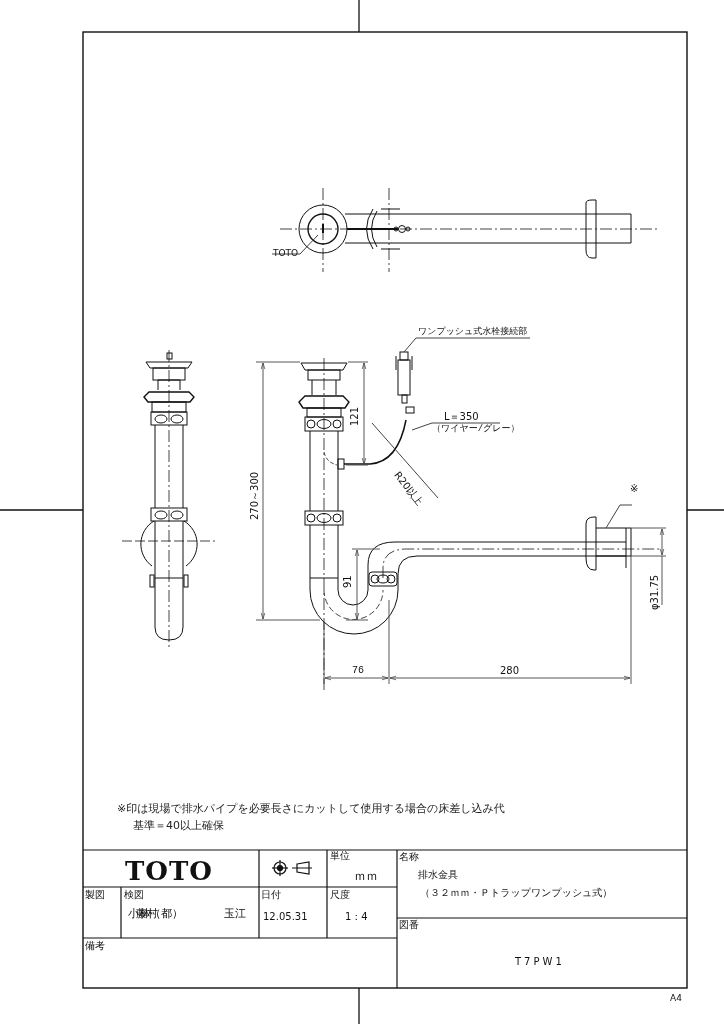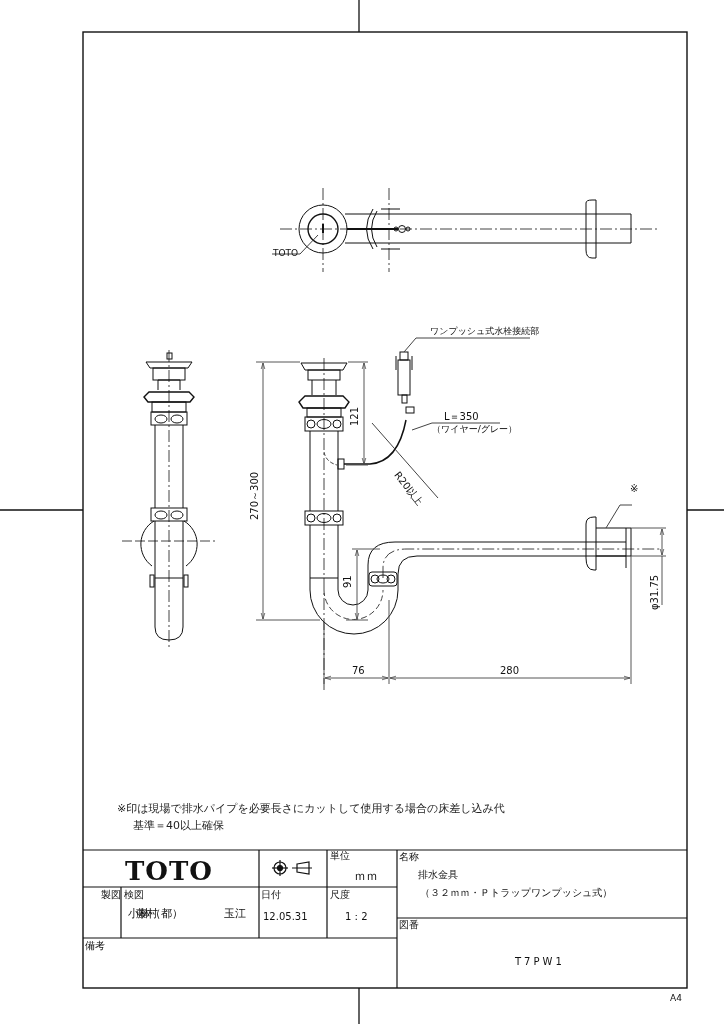--- a/index.html
+++ b/index.html
@@ -189,50 +189,50 @@
   <g stroke="#111" stroke-width="1.2" fill="none">
     <circle cx="280" cy="868" r="6"></circle>
     <circle cx="280" cy="868" r="2.5" fill="#111"></circle>
     <line x1="272" y1="868" x2="288" y2="868"></line>
     <line x1="280" y1="860" x2="280" y2="876"></line>
     <path d="M292,868 L312,868 M297,864 L309,862 L309,874 L297,872 Z"></path>
   </g>
 </svg>
 
 <div class="t small" style="left:273px;top:249px;">TOTO</div>
-<div class="t small" style="left:418px;top:327px;margin-left:12px;">ワンプッシュ式水栓接続部</div>
+<div class="t small" style="left:418px;top:327px;">ワンプッシュ式水栓接続部</div>
 <div class="t lbl" style="left:444px;top:412px;">L＝350</div>
-<div class="t small" style="left:432px;top:425px;">（ワイヤー/グレー）</div>
+<div class="t small" style="left:432px;top:425px;font-family:Liberation Mono, monospace;">（ワイヤー/グレー）</div>
 <div class="t lbl" style="left:400px;top:470px;transform:rotate(52deg);transform-origin:left top;">R20以上</div>
 <div class="t lbl" style="left:250px;top:520px;transform:rotate(-90deg);transform-origin:left top;">270～300</div>
 <div class="t lbl" style="left:350px;top:426px;transform:rotate(-90deg);transform-origin:left top;">121</div>
 <div class="t lbl" style="left:343px;top:588px;transform:rotate(-90deg);transform-origin:left top;">91</div>
-<div class="t lbl" style="left:352px;top:666px;">76</div>
+<div class="t lbl" style="left:352px;top:666px;font-family:Liberation Mono, monospace;">76</div>
 <div class="t lbl" style="left:500px;top:666px;">280</div>
 <div class="t lbl" style="left:650px;top:610px;transform:rotate(-90deg);transform-origin:left top;">φ31.75</div>
 <div class="t lbl" style="left:630px;top:484px;">※</div>
 
 <div class="t note" style="left:117px;top:803px;">※印は現場で排水パイプを必要長さにカットして使用する場合の床差し込み代</div>
 <div class="t note" style="left:133px;top:820px;">基準＝40以上確保</div>
 
 <div class="logo" style="left:125px;top:856px;">TOTO</div>
 <div class="cell-label" style="left:330px;top:852px;font-family:Liberation Mono, monospace;">単位</div>
 <div class="cell-val" style="left:354px;top:870px;font-size:12px;">ｍｍ</div>
 <div class="cell-label" style="left:399px;top:852px;">名称</div>
 <div class="cell-val" style="left:418px;top:870px;">排水金具</div>
 <div class="cell-val" style="left:420px;top:888px;">（３２ｍｍ・Ｐトラップワンプッシュ式）</div>
 
-<div class="cell-label" style="left:85px;top:890px;padding-left:16px;">製図</div>
+<div class="cell-label" style="left:85px;top:890px;">製図</div>
 <div class="cell-val" style="left:88px;top:908px;font-size:11px;margin-left:40px;">小林（都）</div>
 <div class="cell-label" style="left:124px;top:890px;">検図</div>
 <div class="cell-val" style="left:136px;top:908px;font-size:11px;">藤村</div>
 <div class="cell-val" style="left:224px;top:908px;font-size:11px;">玉江</div>
 <div class="cell-label" style="left:261px;top:890px;">日付</div>
 <div class="cell-val" style="left:263px;top:912px;text-align:right;">12.05.31</div>
 <div class="cell-label" style="left:330px;top:890px;">尺度</div>
-<div class="cell-val" style="left:345px;top:912px;">1：2</div>
+<div class="cell-val" style="left:345px;top:912px;">1：4</div>
 
 <div class="cell-label" style="left:399px;top:920px;">図番</div>
 <div class="cell-val" style="left:515px;top:957px;letter-spacing:3px;text-align:center;">T7PW1</div>
 <div class="cell-label" style="left:85px;top:941px;">備考</div>
 <div class="cell-val" style="left:90px;top:960px;"></div>
 
 <div class="t small" style="left:670px;top:994px;">A4</div>
 
 </body></html>

